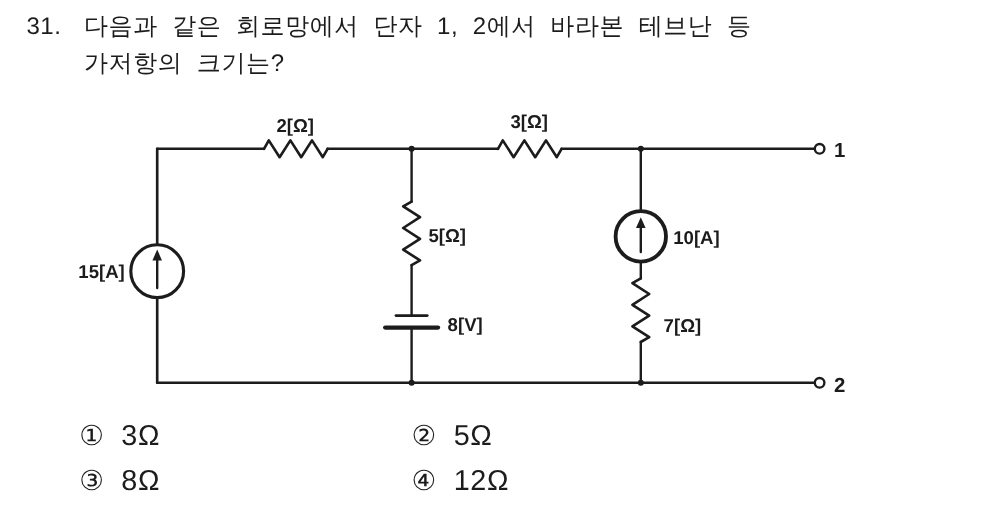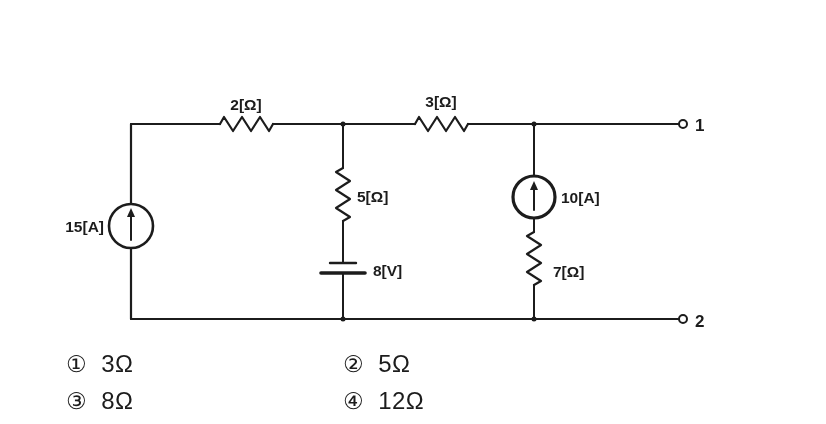--- a/index.html
+++ b/index.html
@@ -41,20 +41,27 @@
     font-size: 24px;
     letter-spacing: 0.5px;
   }
   .choice .marker { font-size: 23px; margin-right: 14px; }
 </style>
 </head>
 <body>
 
 <div class="page">
 
+  <div class="question">
+    <span class="qnum">31.</span>
+    <div class="qtext">
+      <div>다음과 같은 회로망에서 단자 1, 2에서 바라본 테브난 등</div>
+      <div>가저항의 크기는?</div>
+    </div>
+  </div>
 
   <svg class="circuit-svg" width="826" height="424" viewBox="0 0 826 424">
     <g fill="none" stroke="#1c1c1c" stroke-linecap="round" stroke-linejoin="round">
 
       <path stroke-width="2.2" d="M131,124 V204 M131,248 V319"></path>
       <path stroke-width="2.2" d="M131,124 H220 M273,124 H415 M468,124 H679"></path>
       <path stroke-width="2.2" d="M131,319 H679"></path>
       <path stroke-width="2" d="M343,124 V168 M343,221 V263 M343,274 V319"></path>
       <path stroke-width="2" d="M534,124 V176 M534,218 V232 M534,285 V319"></path>
 

